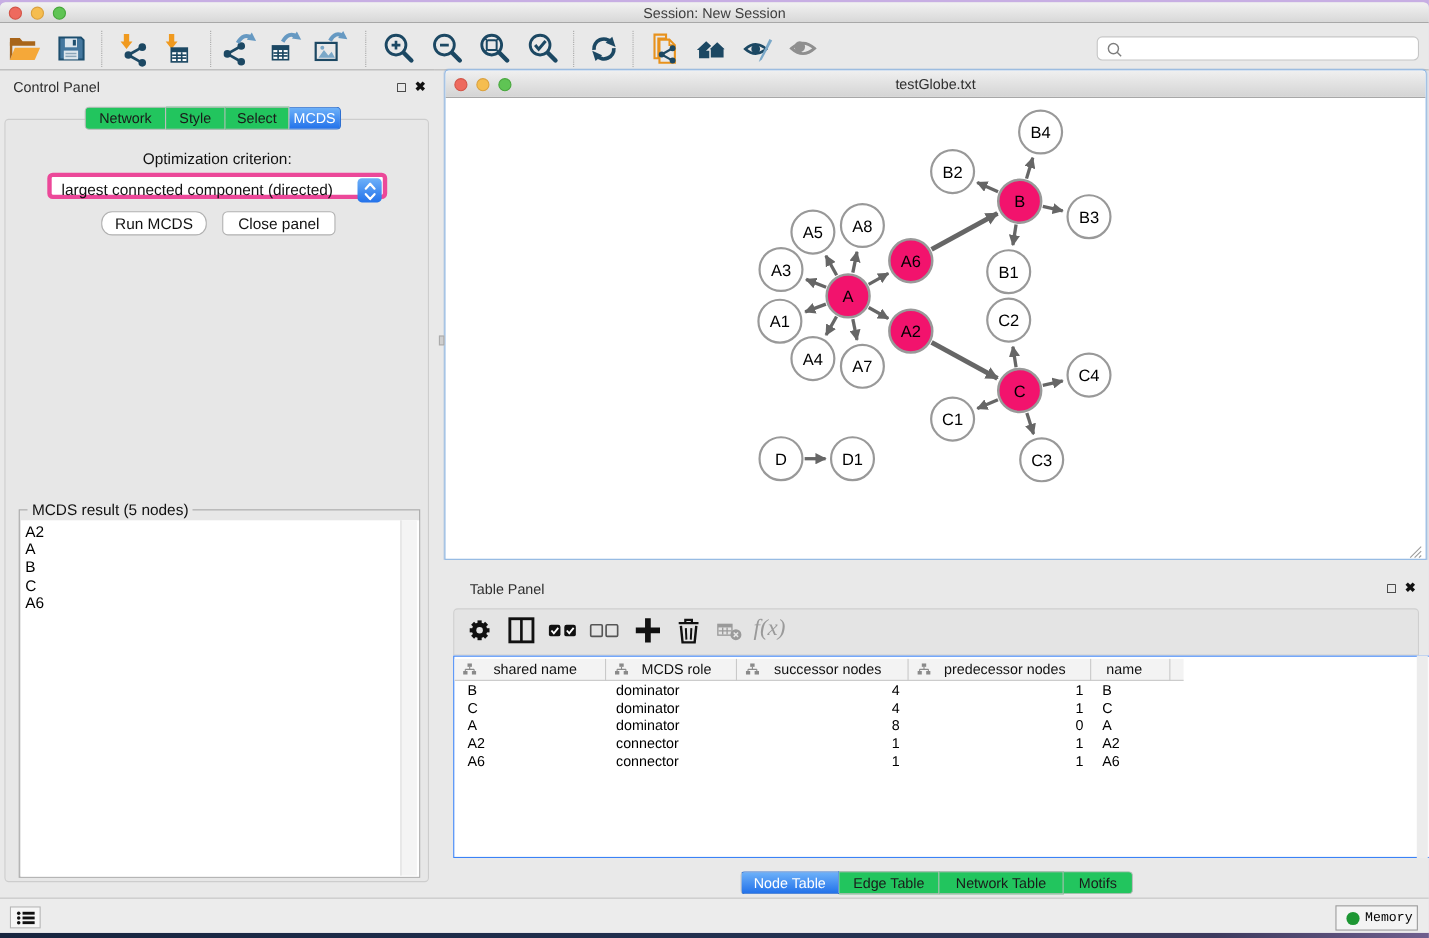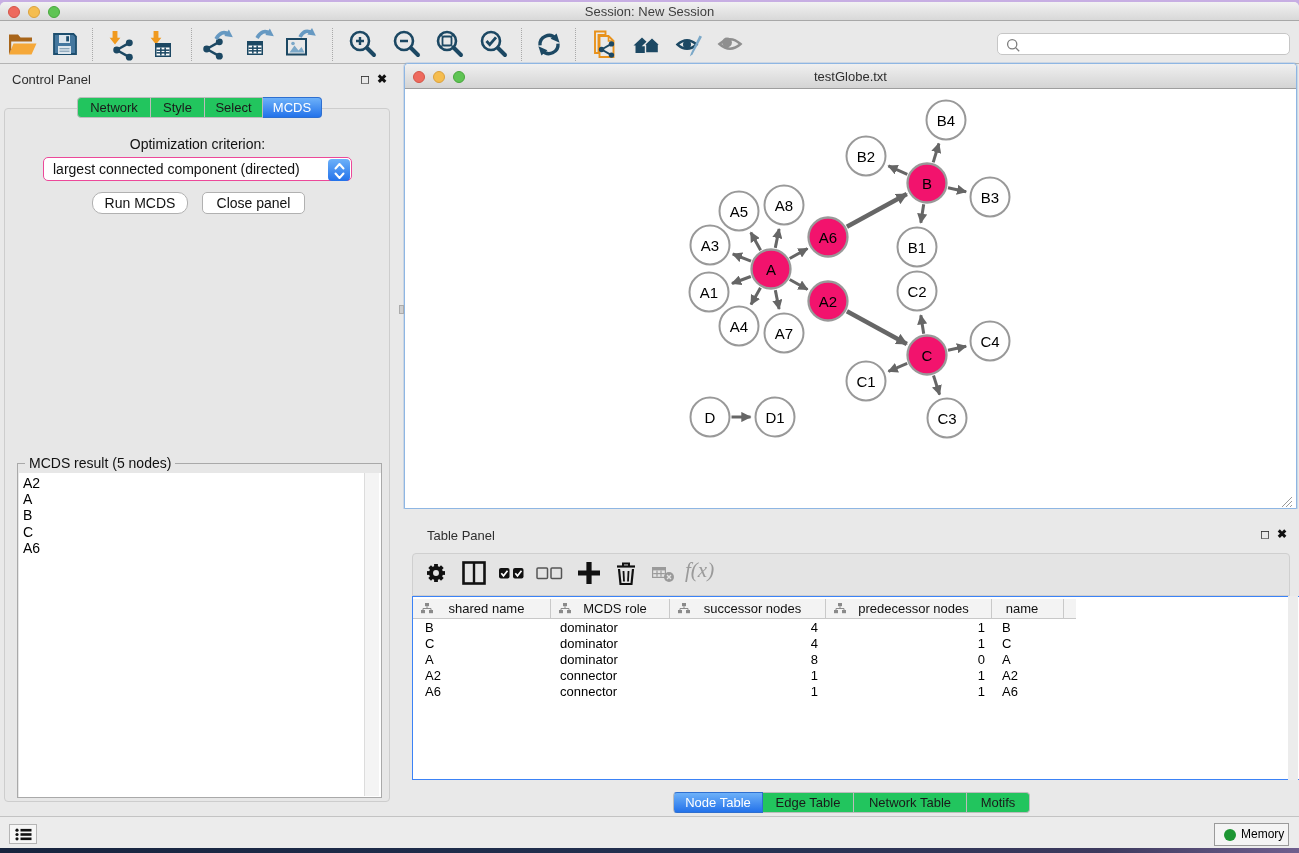--- a/index.html
+++ b/index.html
@@ -34,21 +34,21 @@
 
 .seg { display:flex; height:21px; font-size:13px; }
 .seg .s { background:#22c55e; border:1px solid #bcbcbc; border-left:none;
   color:#1a1a1a; text-align:center; line-height:19px; }
 .seg .s:first-child { border-left:1px solid #bcbcbc; border-radius:4px 0 0 4px; }
 .seg .s:last-child { border-radius:0 4px 4px 0; }
 .seg .sel { background:linear-gradient(#6db1f9,#2372ea); border-color:#2e6fd0; color:#fff; }
 #cp-tabs { left:77px; top:33px; }
 #opt-label { left:0; top:72px; width:395px; text-align:center; font-size:14px; color:#111; }
 #combo { left:43px; top:93px; width:309px; height:24px; background:#fff;
-  border:1px solid #ec4899; border-radius:5px; font-size:14px; color:#111;
+  border:4px solid #ec4899; border-radius:5px; font-size:14px; color:#111;
   line-height:22px; padding-left:9px; }
 #combo-btn { right:1px; top:1px; width:22px; height:22px; border-radius:4px;
   background:linear-gradient(#6db1f9,#2372ea); }
 .btn { height:22px; background:#fff; border:1px solid #b1b1b1; border-radius:5px;
   font-size:14px; color:#111; text-align:center; line-height:20px; }
 #btn-run { left:92px; top:128px; width:96px;border-radius:10px; }
 #btn-close { left:202px; top:128px; width:103px; }
 
 #grpbox { left:17px; top:399px; width:365px; height:335px; border:1px solid #a9a9a9; }
 #grp-title { left:7px; top:-9px; background:#e7e7e7; padding:0 4px; font-size:14px; color:#111; }
@@ -78,21 +78,21 @@
   border-bottom:1px solid #c8c8c8; font-size:13px; color:#111; }
 .thcell { top:0; height:20px; line-height:19px; text-align:center; border-right:1px solid #c9c9c9; }
 .trow { font-size:13px; color:#000; height:16px; }
 #tabs2 { left:278px; top:283px; }
 
 #statusbar { left:0; top:814px; width:1299px; height:32px; background:#ececec;
   border-top:1px solid #c3c3c3; }
 #list-btn { left:9px; top:7px; width:28px; height:20px; background:#f6f6f6;
   border:1px solid #b5b5b5; }
 #mem-btn { left:1214px; top:6px; width:75px; height:23px; background:#f4f4f4;
-  border:1px solid #9a9a9a; font-size:12px; color:#000; line-height:21px; }
+  border:1px solid #9a9a9a; font-size:12px; color:#000; line-height:21px;font-family:Liberation Mono, monospace; }
 #mem-btn .dot { left:9px; top:5px; width:12px; height:12px; border-radius:50%; background:#1d9633; }
 </style>
 </head>
 <body>
 <div id="wallpaper-bottom" class="abs"></div>
 <div id="window" class="abs">
   <div id="titlebar" class="abs">
     <div class="abs tl r"></div>
       <div class="abs tl y"></div>
       <div class="abs tl g"></div>
@@ -223,21 +223,21 @@
 
   <div id="cpanel" class="abs">
     <div id="cp-title" class="abs">Control Panel</div>
     <div class="abs wbtn" style="left:360px;top:8px">◻</div>
     <div class="abs wbtn" style="left:377px;top:8px;font-weight:bold">✖</div>
     <div id="cp-box" class="abs"></div>
     <div id="cp-tabs" class="abs seg">
       <div class="s" style="width:74px">Network</div>
       <div class="s" style="width:54px">Style</div>
       <div class="s" style="width:58px">Select</div>
-      <div class="s sel" style="width:59px">MCDS</div>
+      <div class="s sel" style="width:47px">MCDS</div>
     </div>
     <div id="opt-label" class="abs">Optimization criterion:</div>
     <div id="combo" class="abs">largest connected component (directed)
       <div id="combo-btn" class="abs">
         <svg width="23" height="24" viewBox="0 0 23 24">
           <path d="M7.5 9.5 L11.5 5 L15.5 9.5" fill="none" stroke="#fff" stroke-width="2" stroke-linecap="round" stroke-linejoin="round"></path>
           <path d="M7.5 14.5 L11.5 19 L15.5 14.5" fill="none" stroke="#fff" stroke-width="2" stroke-linecap="round" stroke-linejoin="round"></path>
         </svg>
       </div>
     </div>

